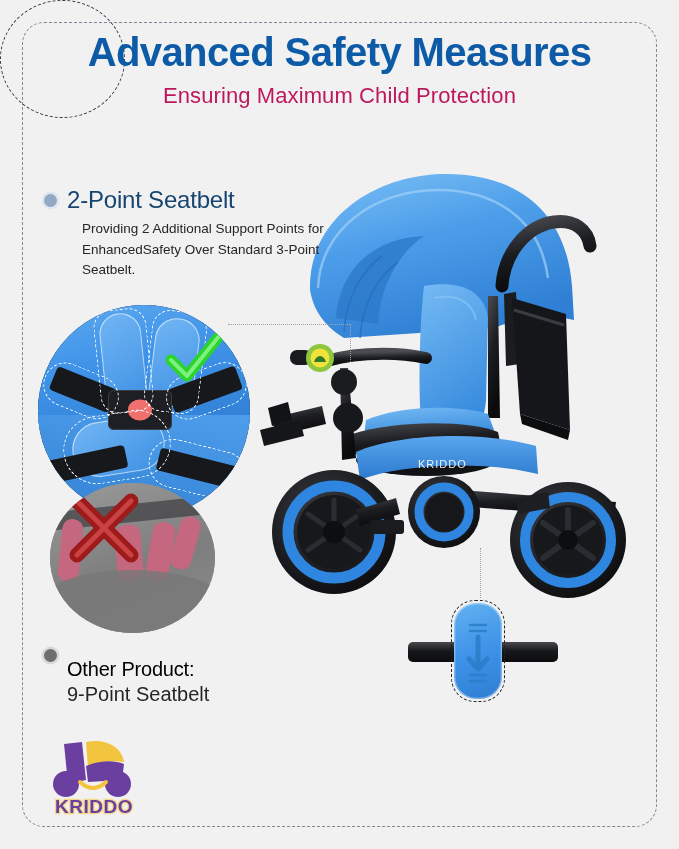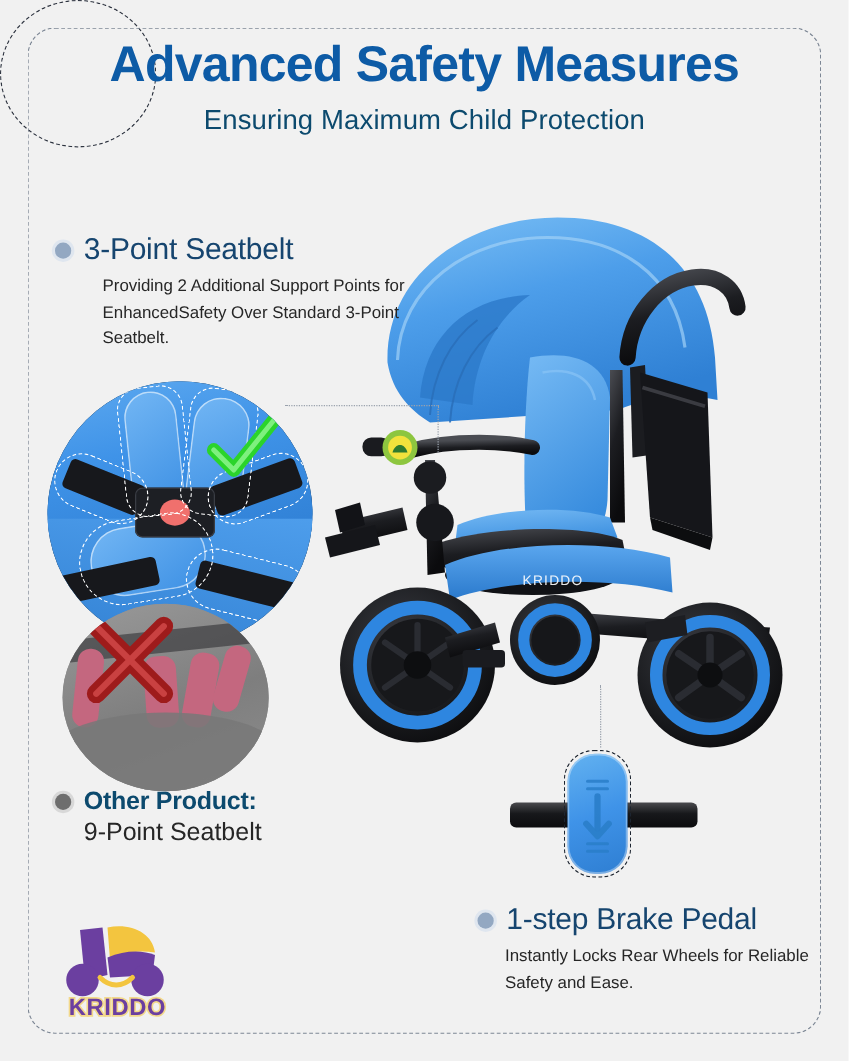--- a/index.html
+++ b/index.html
@@ -43,21 +43,21 @@
   .title {
     color: #0d5ba6;
     font-size: 40px;
     font-weight: bold;
     letter-spacing: -0.6px;
     line-height: 1.12;
     margin: 0;
     white-space: nowrap;
   }
   .subtitle {
-    color: #0c4a6e;
+    color: #be185d;
     font-size: 22px;
     font-weight: 300;
     letter-spacing: 0.1px;
     line-height: 1.2;
     margin: 8px 0 0 0;
     white-space: nowrap;
   }
 
   
   .feature {
@@ -93,23 +93,24 @@
     font-weight: 400;
     line-height: 1.52;
     margin-top: 5px;
   }
 
   #feature-seatbelt { left: 44px; top: 186px; width: 300px; }
   #feature-seatbelt .feature-body { margin-left: 38px; }
 
   #feature-other { left: 44px; top: 630px; width: 260px; }
   #feature-other .feature-title {
-    color: #0c4a6e;
+    color: #000000;
     font-size: 20px;
-    font-weight: 700;
+    font-weight: 400;
+    margin-top: 28px;
   }
   #feature-other .other-line2 {
     color: #262626;
     font-size: 20px;
     margin-left: 23px;
     margin-top: 2px;
     white-space: nowrap;
   }
 
   #feature-brake { left: 382px; top: 722px; width: 280px; }
@@ -442,21 +443,21 @@
         <circle cx="320" cy="372" r="10" fill="#0d0e10"></circle>
       </g>
 
       <path d="M268 330 L300 324 L302 340 L270 346 Z" fill="#1d1e22"></path>
     </svg>
   </div>
 
   <div class="feature" id="feature-seatbelt">
     <div class="feature-head">
       <span class="bullet"></span>
-      <span class="feature-title">3-Point Seatbelt</span>
+      <span class="feature-title">2-Point Seatbelt</span>
     </div>
     <div class="feature-body">Providing 2 Additional Support Points for EnhancedSafety Over Standard 3-Point Seatbelt.</div>
   </div>
 
   <div class="detail-circle" id="circle-seatbelt">
     <div class="fabric-a"></div>
     <div class="fabric-b"></div>
 
     <div class="pad pad-l"></div>
     <div class="pad pad-r"></div>
@@ -526,27 +527,20 @@
             <path d="M5 62 H21"></path>
         </g>
         <path d="M13 18 V44" stroke="#2a7ec9" stroke-width="5" stroke-linecap="round" opacity="0.9"></path>
         <path d="M4 40 L13 50 L22 40" fill="none" stroke="#2a7ec9" stroke-width="5" stroke-linecap="round" stroke-linejoin="round" opacity="0.9"></path>
       </svg>
     </div>
   </div>
 
   <div class="connector-v" style="left:480px; top:548px; height:50px;"></div>
 
-  <div class="feature" id="feature-brake">
-    <div class="feature-head">
-      <span class="bullet"></span>
-      <span class="feature-title">1-step Brake Pedal</span>
-    </div>
-    <div class="feature-body">Instantly Locks Rear Wheels for Reliable Safety and Ease.</div>
-  </div>
 
   <div class="logo">
     <svg viewBox="0 0 112 62" width="112" height="62">
       <path d="M48 4 C66 0 84 8 86 24 C72 22 58 24 50 30 Z" fill="#f3c53f"></path>
       <path d="M26 6 L44 4 L48 42 L30 46 Z" fill="#6b3fa0"></path>
       <path d="M48 28 C62 22 76 22 86 26 L84 42 L50 44 Z" fill="#6b3fa0"></path>
       <circle cx="28" cy="46" r="13" fill="#6b3fa0"></circle>
       <circle cx="80" cy="46" r="13" fill="#6b3fa0"></circle>
       <path d="M42 44 C50 52 60 52 68 44" fill="none" stroke="#f3c53f" stroke-width="4" stroke-linecap="round"></path>
     </svg>

